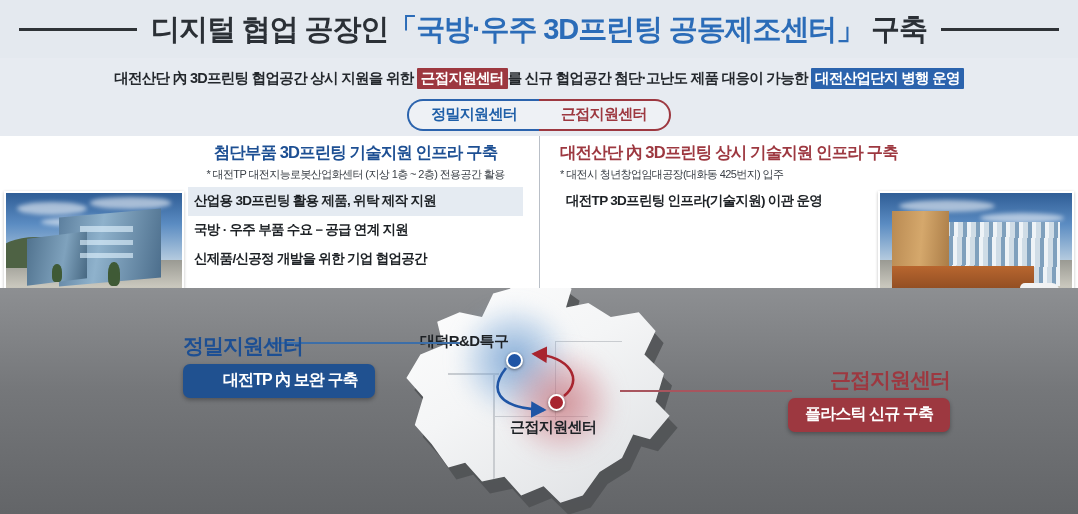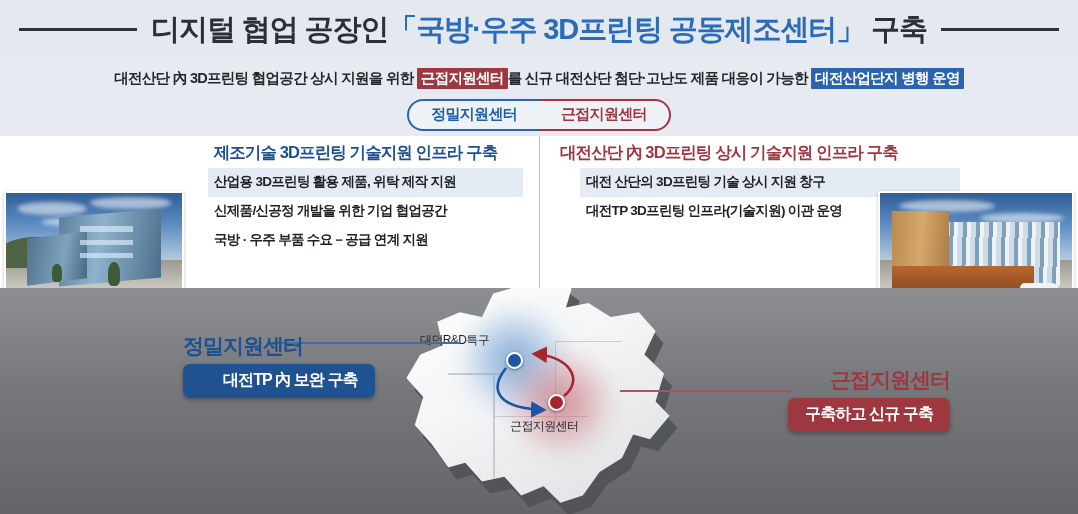--- a/index.html
+++ b/index.html
@@ -91,21 +91,21 @@
   .panel-col.right .col-heading { color: #9d3840; text-align: left; }
   .col-note {
     font-size: 11px; color: #3b4047; letter-spacing: -0.6px;
     text-align: center; margin-top: 4px; white-space: nowrap;
   }
   .panel-col.right .col-note { text-align: left; }
   .row-list { margin-top: 5px; }
   .row-item {
     font-size: 13.5px; color: #1d2125; letter-spacing: -0.7px;
     height: 29px; display: flex; align-items: center;
-    padding-left: 6px; white-space: nowrap; font-weight: 600; margin-left: 20px;
+    padding-left: 6px; white-space: nowrap; font-weight: 600;
   }
   .row-item.shaded { background: #e5ebf2; }
   .row-item.plain  { background: #ffffff; }
 
   
   .photo {
     position: absolute; border: 2px solid #ffffff; overflow: hidden;
     box-shadow: 0 1px 3px rgba(0,0,0,0.25);
   }
   .photo.left  { left: 4px;   top: 191px; width: 180px; height: 115px; }
@@ -208,21 +208,21 @@
     background: radial-gradient(circle, rgba(185,72,84,0.60) 0%,
       rgba(210,130,140,0.32) 48%, rgba(235,205,208,0) 72%);
   }
   .marker {
     position: absolute; width: 17px; height: 17px; border-radius: 50%;
     border: 2.5px solid #ffffff; box-shadow: 0 1px 3px rgba(0,0,0,0.45);
   }
   .marker.blue { background: #1f55a5; left: 108px; top: 82px; }
   .marker.red  { background: #a8252f; left: 150px; top: 124px; }
   .map-label {
-    position: absolute; font-size: 12px; font-weight: normal;
+    position: absolute; font-size: 15px; font-weight: bold;
     color: #1d2125; letter-spacing: -0.6px; white-space: nowrap;
   }
   .map-label.blue-lab { left: 22px; top: 62px; }
   .map-label.red-lab  { left: 112px; top: 148px; }
 
   
   .leader {
     position: absolute; height: 1.5px;
   }
   .leader.blue-leader { left: 270px; top: 342px; width: 190px;
@@ -257,47 +257,48 @@
   <div class="header-band">
     <div class="title-rule left"></div>
     <div class="title-text">
       <span>디지털 협업 공장인</span><span class="bracket">「</span><span class="accent">국방·우주 3D프린팅 공동제조센터</span><span class="bracket">」</span> <span>구축</span>
     </div>
     <div class="title-rule right"></div>
   </div>
 
   <div class="subtitle-band">
     <div class="subtitle">
-      <span>대전산단 內 3D프린팅 협업공간 상시 지원을 위한 </span><span class="hl-red">근접지원센터</span><span>를 신규 대전산단 첨단·고난도 제품 대응이 가능한 </span><span class="hl-blue">대전산업단지 병행 운영</span>
+      <span>대전산단 內 3D프린팅 협업공간 상시 지원을 위한 </span><span class="hl-red">근접지원센터</span><span>를 신규 협업공간 첨단·고난도 제품 대응이 가능한 </span><span class="hl-blue">대전산업단지 병행 운영</span>
     </div>
   </div>
 
   <div class="tabs">
     <div class="tab-pill-group">
       <div class="tab-pill blue">정밀지원센터</div>
       <div class="tab-pill red">근접지원센터</div>
     </div>
   </div>
 
   <div class="panel">
     <div class="panel-cols">
 
       <div class="panel-col left">
-        <div class="col-heading">제조기술 3D프린팅 기술지원 인프라 구축</div>
+        <div class="col-heading">첨단부품 3D프린팅 기술지원 인프라 구축</div>
+        <div class="col-note">* 대전TP 대전지능로봇산업화센터 (지상 1층 ~ 2층) 전용공간 활용</div>
         <div class="row-list">
           <div class="row-item shaded">산업용 3D프린팅 활용 제품, 위탁 제작 지원</div>
+          <div class="row-item plain">국방 · 우주 부품 수요－공급 연계 지원</div>
           <div class="row-item plain">신제품/신공정 개발을 위한 기업 협업공간</div>
-          <div class="row-item plain">국방 · 우주 부품 수요－공급 연계 지원</div>
         </div>
       </div>
 
       <div class="panel-col right">
         <div class="col-heading">대전산단 內 3D프린팅 상시 기술지원 인프라 구축</div>
+        <div class="col-note">* 대전시 청년창업임대공장(대화동 425번지) 입주</div>
         <div class="row-list">
-          <div class="row-item shaded">대전 산단의 3D프린팅 기술 상시 지원 창구</div>
           <div class="row-item plain">대전TP 3D프린팅 인프라(기술지원) 이관 운영</div>
         </div>
       </div>
 
     </div>
   </div>
 
   <div class="photo left">
     <div class="ph-sky"></div>
     <div class="ph-cloud" style="left:6%;top:8%;width:40%;height:12%;"></div>
@@ -362,17 +363,17 @@
     <div class="leader blue-leader" style="top:54px;left:270px;width:190px;"></div>
     <div class="leader red-leader" style="top:102px;left:620px;width:172px;"></div>
 
     <div class="callout left-callout" style="position:absolute;left:183px;top:46px;">
       <div class="callout-title">정밀지원센터</div>
       <div class="callout-badge">대전TP 內 보완 구축</div>
     </div>
 
     <div class="callout right-callout" style="position:absolute;right:128px;top:80px;text-align:right;">
       <div class="callout-title">근접지원센터</div>
-      <div class="callout-badge">구축하고 신규 구축</div>
+      <div class="callout-badge">플라스틱 신규 구축</div>
     </div>
 
   </div>
 </div>
 
 </body></html>

